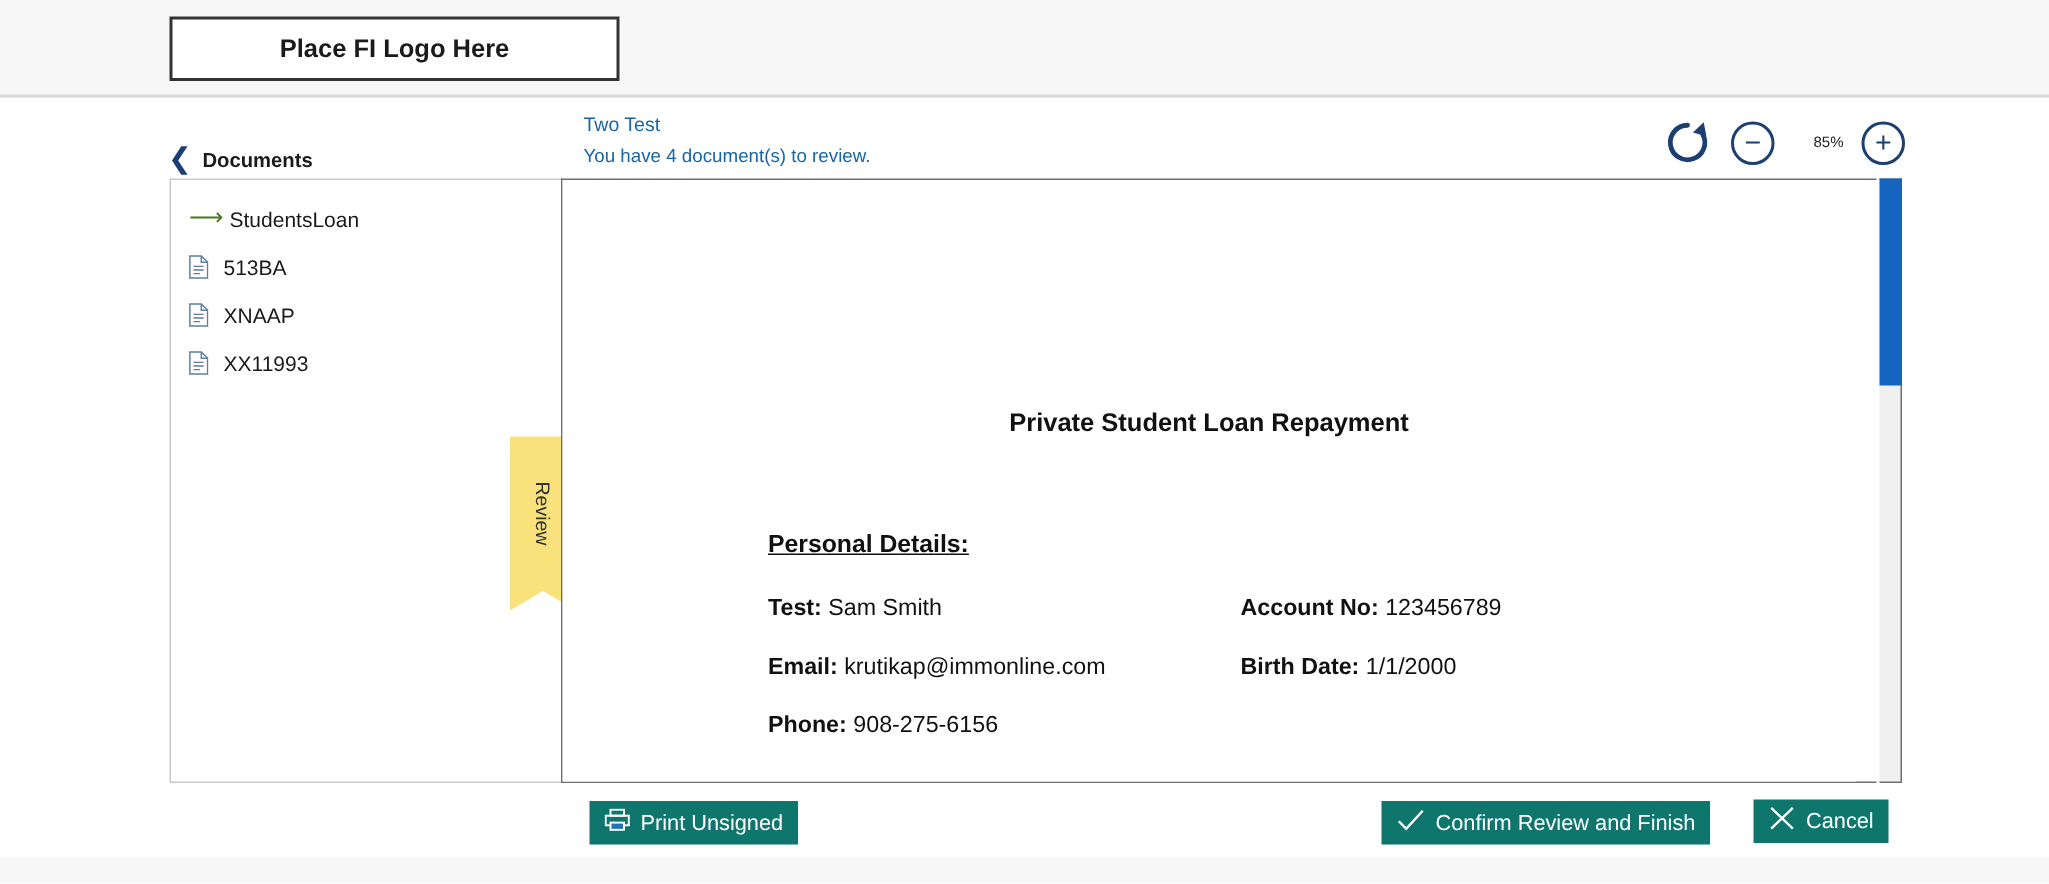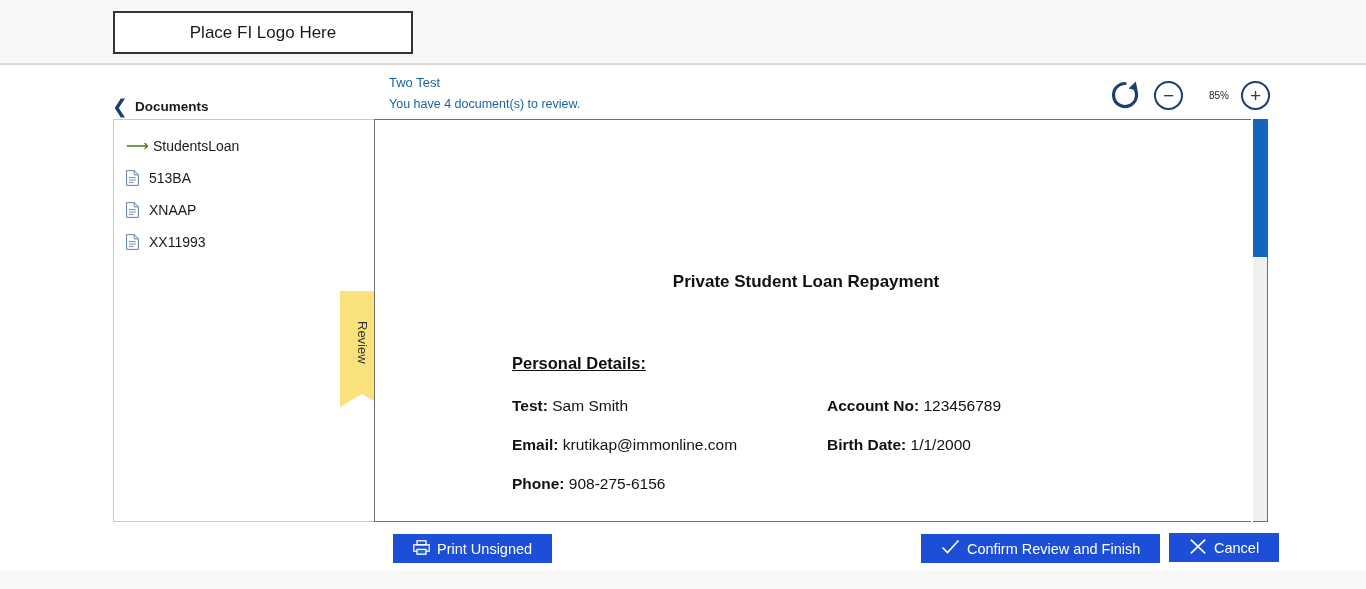--- a/index.html
+++ b/index.html
@@ -18,20 +18,21 @@
     height: 589px;
     background: #ffffff;
   }
 
   
   .logo-bar {
     position: absolute;
     left: 0; top: 0;
     width: 1366px; height: 64px;
     background: #f7f7f7;
+    font-weight: bold;
   }
   .logo-box {
     position: absolute;
     left: 113px; top: 11px;
     width: 300px; height: 43px;
     border: 2px solid #333;
     background: #ffffff;
     display: flex;
     align-items: center;
     justify-content: center;
@@ -237,28 +238,28 @@
 
   
   .footer {
     position: absolute;
     left: 0; top: 528px;
     width: 1366px; height: 61px;
     background: #ffffff;
   }
   .btn {
     position: absolute;
-    background: #1d4ed8;
+    background: #0f766e;
     color: #ffffff;
     border: none;
     height: 29px;
     display: flex;
     align-items: center;
     gap: 7px;
-    padding: 0 20px;
+    padding: 0 10px;
     font-size: 14.5px;
     cursor: pointer;
     font-family: "Liberation Sans", sans-serif;
   }
   #print-btn { left: 393px; top: 6px; }
   #confirm-btn { left: 921px; top: 6px; }
   #cancel-btn { left: 1169px; top: 5px; }
   .btn .glyph { font-size: 16px; line-height: 1; }
   .bottom-strip {
     position: absolute;

